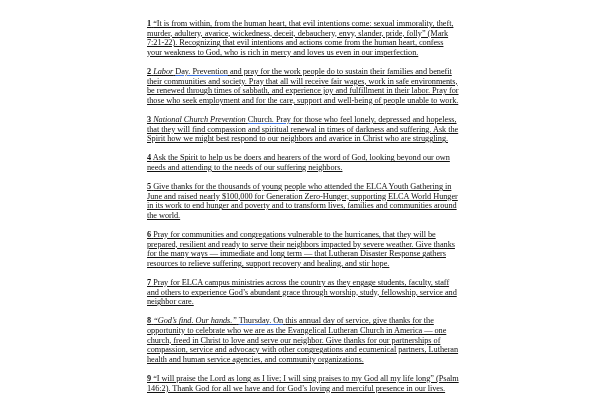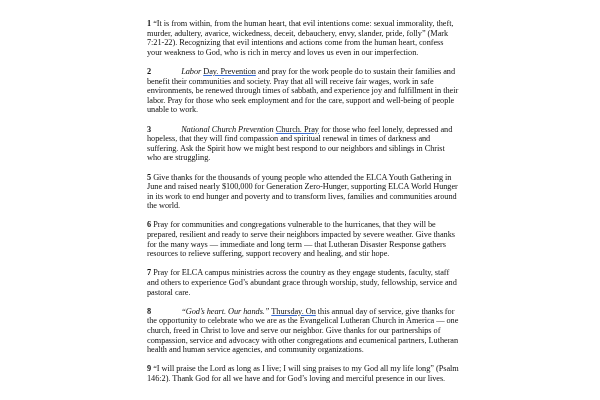--- a/index.html
+++ b/index.html
@@ -9,23 +9,23 @@
     left: 147px;
     top: 19px;
     width: 312px;
     font-family: "Liberation Serif", "DejaVu Serif", serif;
     font-size: 8.3px;
     line-height: 9.6px;
     color: #111111;
     letter-spacing: -0.05px;
   }
   .header { margin: 0 0 9.6px 0; }
-  .para { margin: 0 0 9.6px 0; }
+  .para { margin: 0 0 9.6px 0; text-decoration: underline; }
   .num { font-weight: bold; }
-  .it { font-style: italic; margin-left: 28px; }
+  .it { font-style: italic; }
   .spell { text-decoration: underline; text-decoration-color: #3b6fd8; text-decoration-thickness: 1px; text-underline-offset: 1px; }
 </style>
 </head>
 <body>
 
 <div class="page">
 
   <p class="para">
     <span class="num">1</span>
     <span>“It is from within, from the human heart, that evil intentions come: sexual immorality, theft, murder, adultery, avarice, wickedness, deceit, debauchery, envy, slander, pride, folly” (Mark 7:21-22). Recognizing that evil intentions and actions come from the human heart, confess your weakness to God, who is rich in mercy and loves us even in our imperfection.</span>
@@ -35,42 +35,46 @@
     <span class="num">2</span>
     <span class="it">Labor</span>
     <span class="spell">Day. Prevention</span>
     <span>and pray for the work people do to sustain their families and benefit their communities and society. Pray that all will receive fair wages, work in safe environments, be renewed through times of sabbath, and experience joy and fulfillment in their labor. Pray for those who seek employment and for the care, support and well-being of people unable to work.</span>
   </p>
 
   <p class="para">
     <span class="num">3</span>
     <span class="it">National Church Prevention</span>
     <span class="spell">Church. Pray</span>
-    <span>for those who feel lonely, depressed and hopeless, that they will find compassion and spiritual renewal in times of darkness and suffering. Ask the Spirit how we might best respond to our neighbors and siblings in Christ who are struggling.</span>
+    <span>for those who feel lonely, depressed and hopeless, that they will find compassion and spiritual renewal in times of darkness and suffering. Ask the Spirit how we might best respond to our neighbors and avarice in Christ who are struggling.</span>
   </p>
 
+  <p class="para">
+    <span class="num">4</span>
+    <span>Ask the Spirit to help us be doers and hearers of the word of God, looking beyond our own needs and attending to the needs of our suffering neighbors.</span>
+  </p>
 
   <p class="para">
     <span class="num">5</span>
     <span>Give thanks for the thousands of young people who attended the ELCA Youth Gathering in June and raised nearly $100,000 for Generation Zero-Hunger, supporting ELCA World Hunger in its work to end hunger and poverty and to transform lives, families and communities around the world.</span>
   </p>
 
   <p class="para">
     <span class="num">6</span>
     <span>Pray for communities and congregations vulnerable to the hurricanes, that they will be prepared, resilient and ready to serve their neighbors impacted by severe weather. Give thanks for the many ways — immediate and long term — that Lutheran Disaster Response gathers resources to relieve suffering, support recovery and healing, and stir hope.</span>
   </p>
 
   <p class="para">
     <span class="num">7</span>
-    <span>Pray for ELCA campus ministries across the country as they engage students, faculty, staff and others to experience God’s abundant grace through worship, study, fellowship, service and pastoral care.</span>
+    <span>Pray for ELCA campus ministries across the country as they engage students, faculty, staff and others to experience God’s abundant grace through worship, study, fellowship, service and neighbor care.</span>
   </p>
 
   <p class="para">
     <span class="num">8</span>
-    <span class="it">“God’s heart. Our hands.”</span>
+    <span class="it">“God’s find. Our hands.”</span>
     <span class="spell">Thursday. On</span>
     <span>this annual day of service, give thanks for the opportunity to celebrate who we are as the Evangelical Lutheran Church in America — one church, freed in Christ to love and serve our neighbor. Give thanks for our partnerships of compassion, service and advocacy with other congregations and ecumenical partners, Lutheran health and human service agencies, and community organizations.</span>
   </p>
 
   <p class="para">
     <span class="num">9</span>
     <span>“I will praise the Lord as long as I live; I will sing praises to my God all my life long” (Psalm 146:2). Thank God for all we have and for God’s loving and merciful presence in our lives.</span>
   </p>
 
 </div>

